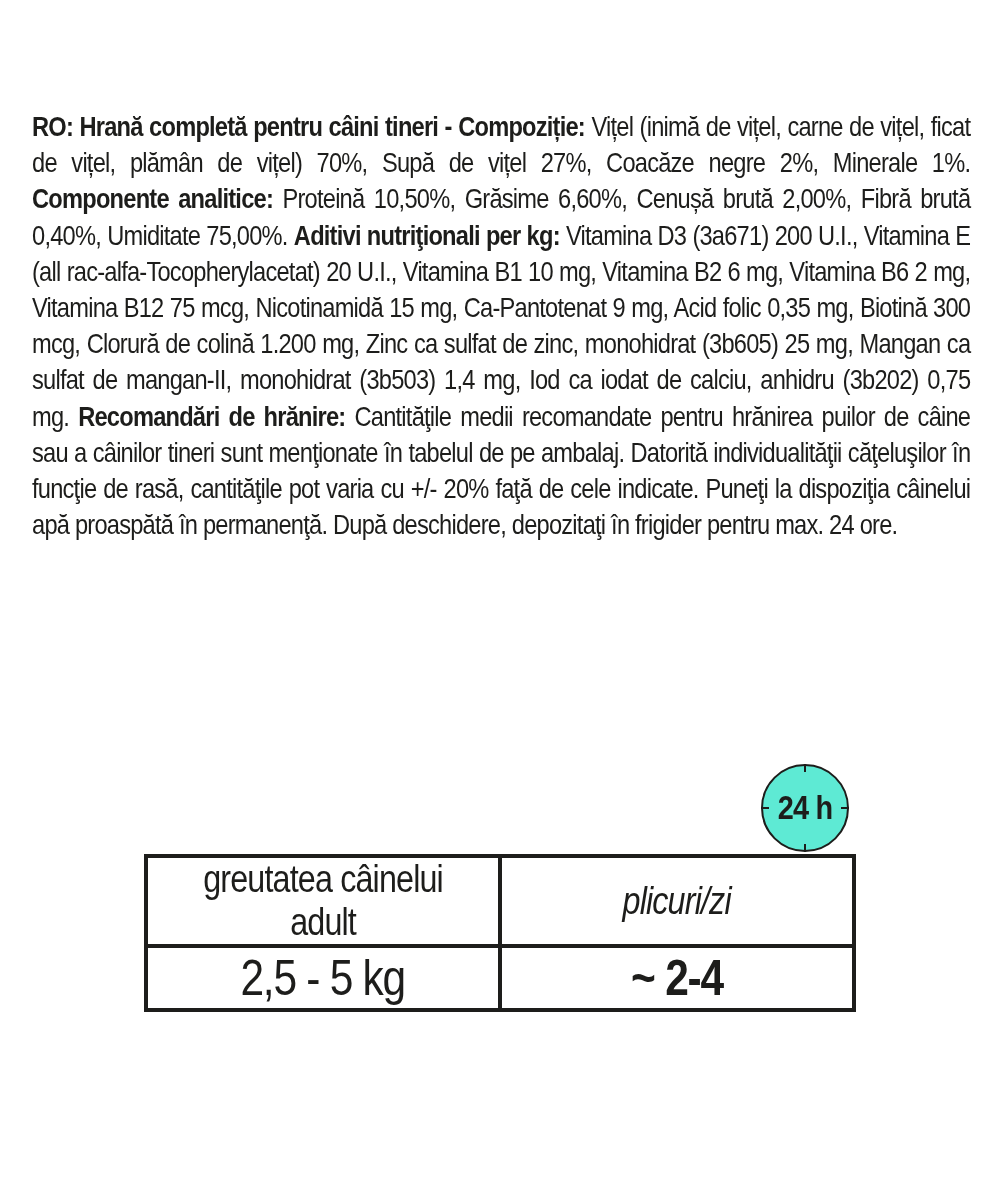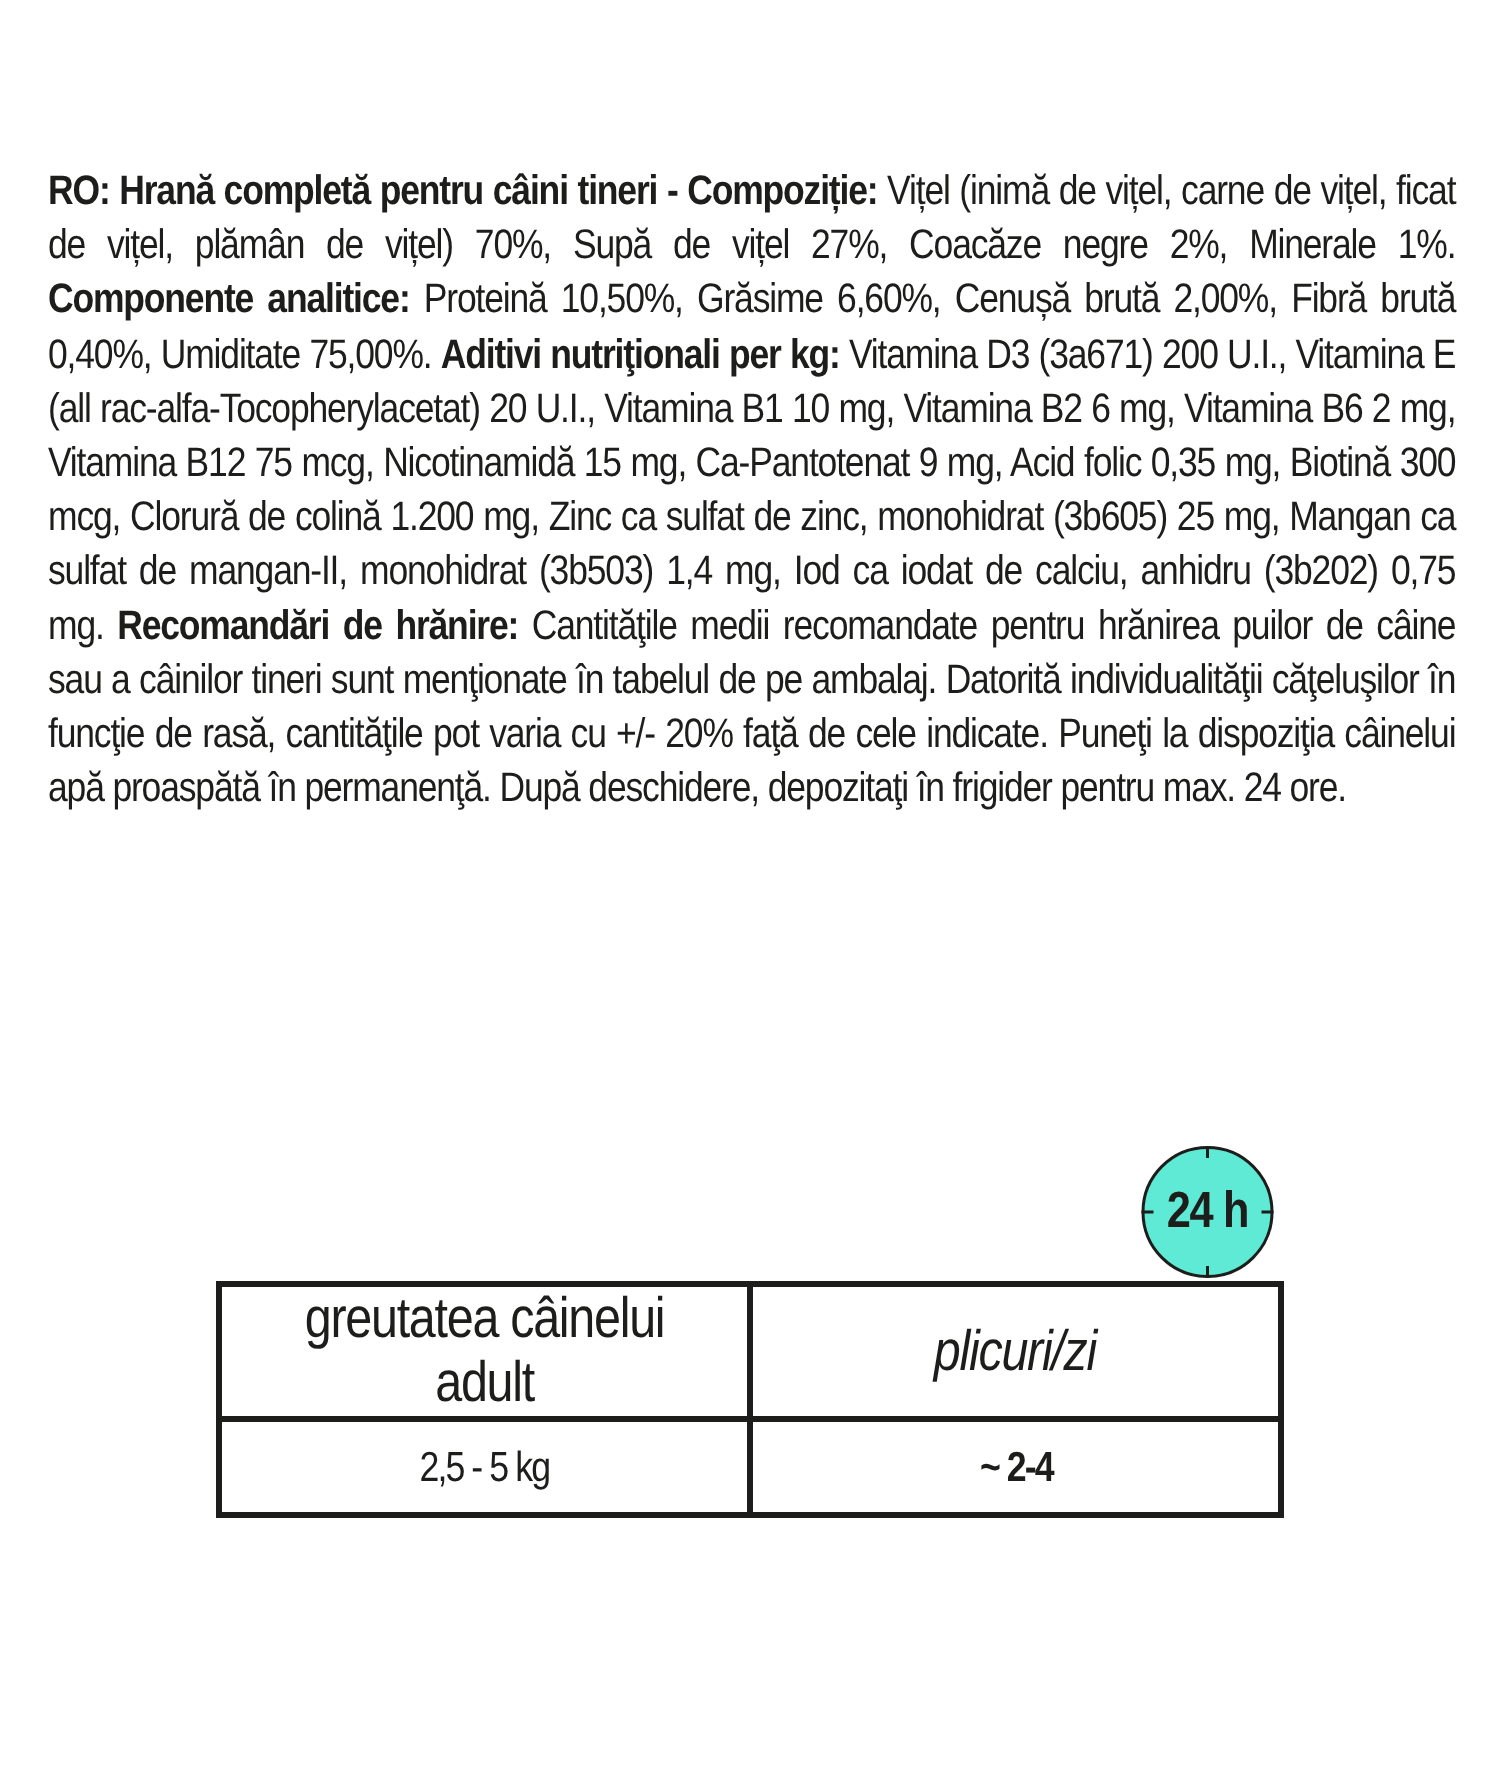--- a/index.html
+++ b/index.html
@@ -80,21 +80,21 @@
     padding: 0;
     font-weight: normal;
   }
   .feeding-table th {
     height: 69px;
     font-size: 38px;
     letter-spacing: -1px;
   }
   .feeding-table td {
     height: 60px;
-    font-size: 28px;
+    font-size: 50px;
     letter-spacing: -1.5px;
   }
   .feeding-table .col1 { width: 352px; }
   .feeding-table .col2 { width: 352px; font-style: italic; }
   .feeding-table td.amount { font-weight: bold; }
   .cell-inner {
     display: inline-block;
     transform: scaleX(0.85);
   }
 </style>

